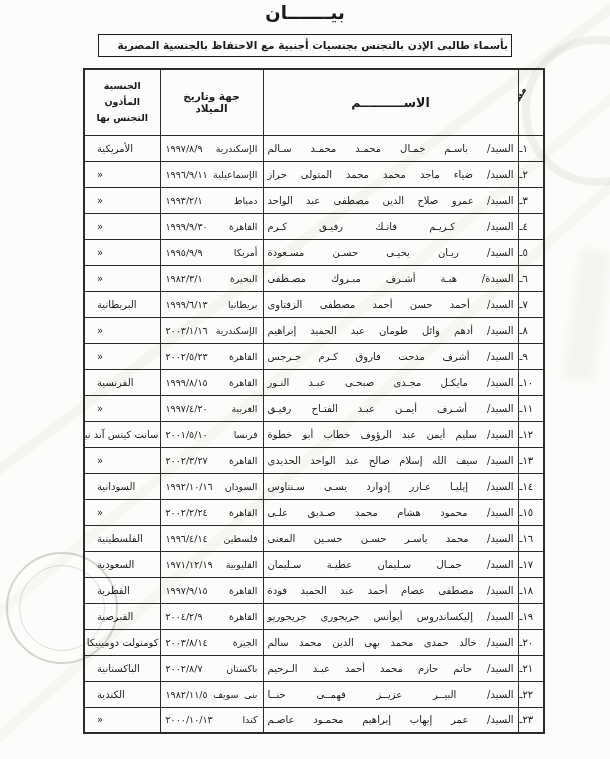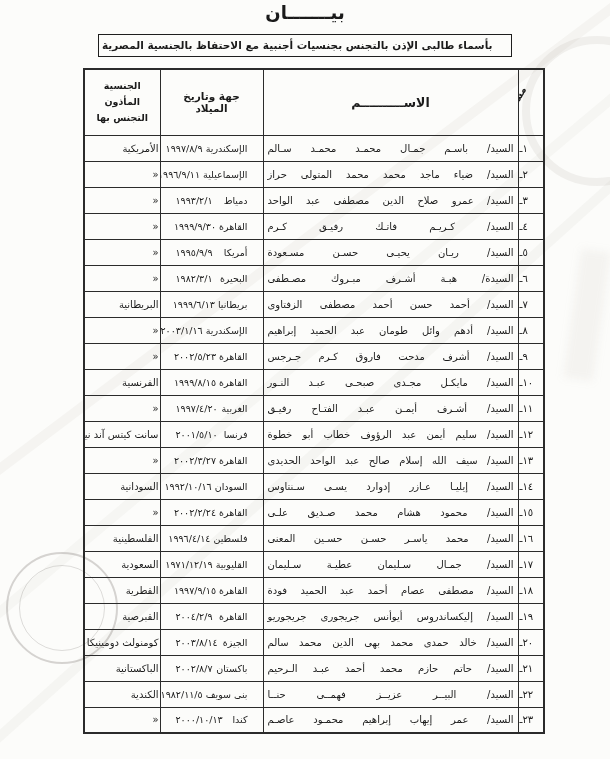--- a/index.html
+++ b/index.html
@@ -36,21 +36,21 @@
   }
   
   .title {
     position: absolute; z-index: 1; top: 2px; left: 0; right: 0;
     margin: 0; text-align: center;
     font-size: 18px; font-weight: bold; letter-spacing: 0.5px;
   }
   .subtitle {
     position: absolute; z-index: 1; top: 34px; right: 98px; left: 98px;
     border: 1.6px solid #1e1e1e;
-    text-align: left; font-weight: bold; font-size: 10.5px;
+    text-align: right; font-weight: bold; font-size: 10.5px;
     padding: 4px 3px 5px;
   }
   
   table.list {
     position: absolute; z-index: 1; top: 68px; right: 65px;
     width: 460px; border-collapse: collapse; table-layout: fixed;
     direction: rtl;
     background: transparent;
   }
   table.list, table.list th, table.list td { border: 1.2px solid #2b2b2b; }
@@ -61,24 +61,24 @@
   .name-head  { font-size: 12.5px; }
   .birth-head { font-size: 10.5px; }
   .nat-head   { font-size: 9.5px; line-height: 1.7; }
   tbody td { height: 26px; vertical-align: middle; overflow: hidden; white-space: nowrap; }
   td.serial { text-align: left; font-size: 10px; padding: 0 1px; }
   td.name {
     font-size: 10px; padding: 0 4px;
     text-align: justify; text-align-last: justify;
   }
   td.birth {
-    font-size: 9.5px; letter-spacing: -0.1px; padding: 0 15px;
+    font-size: 9.5px; letter-spacing: -0.1px; padding: 0 5px;
     text-align: justify; text-align-last: justify;
   }
-  td.nat { text-align: right; font-size: 10px; padding-left: 12px; }
+  td.nat { text-align: left; font-size: 10px; padding-left: 12px; }
   td.nat.nat-small { font-size: 10px; letter-spacing: -0.2px; }
 </style>
 </head>
 <body>
 
 <div class="doc">
 
   <div class="wm scan-line l1"></div>
   <div class="wm scan-line l2"></div>
   <div class="wm scan-line l3"></div>

